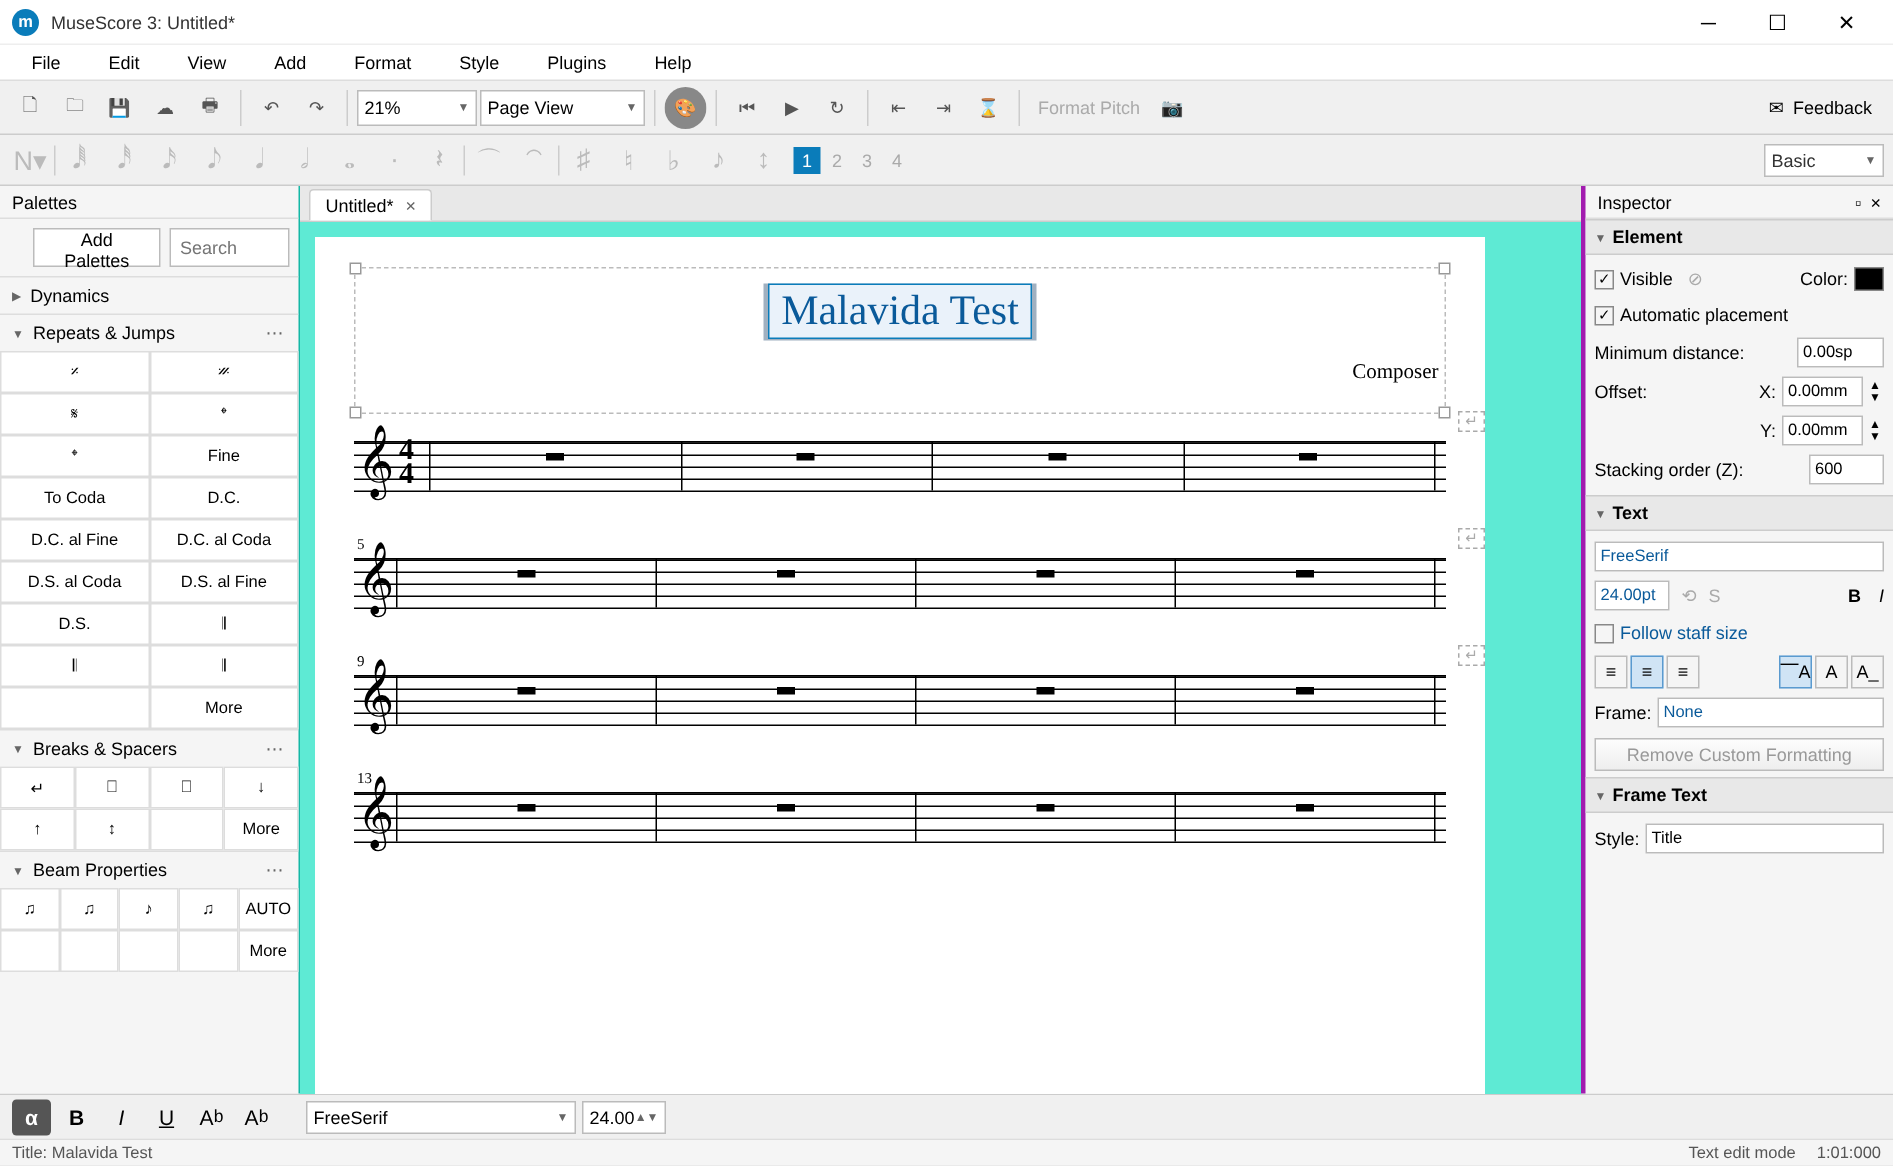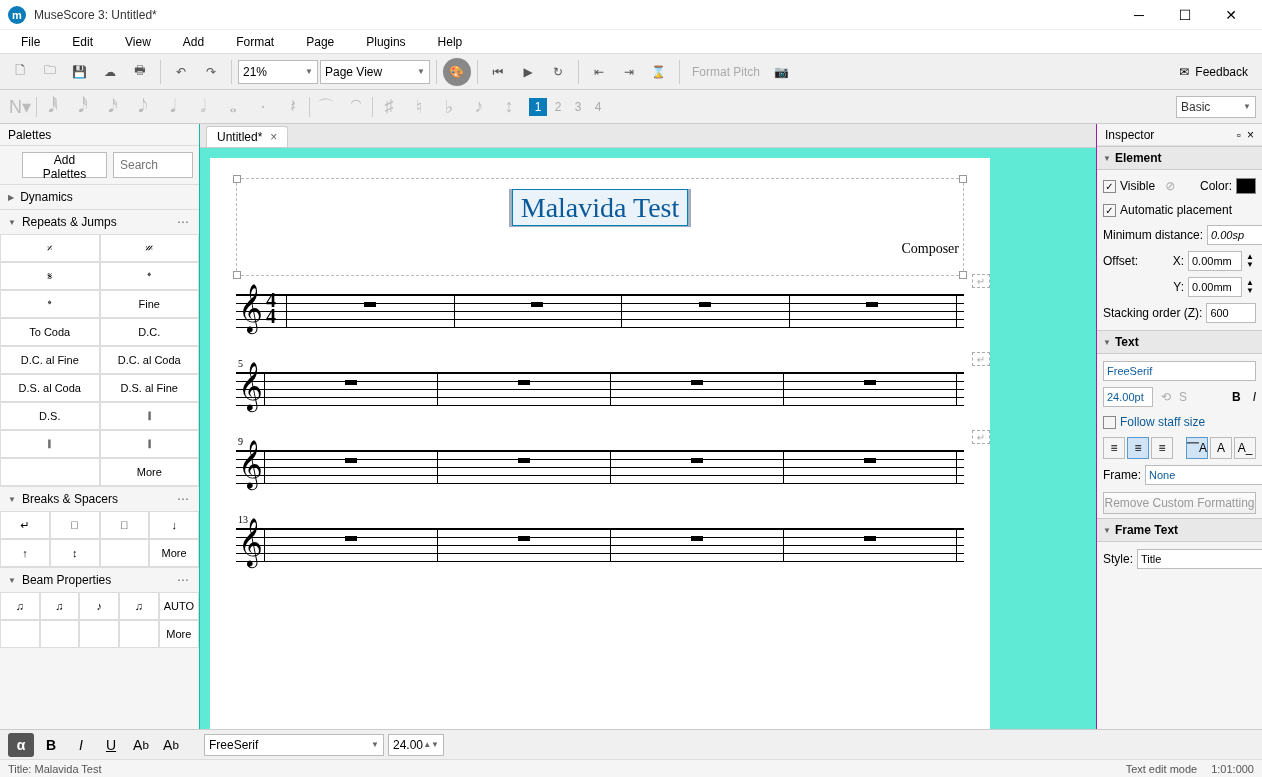--- a/index.html
+++ b/index.html
@@ -78,21 +78,21 @@
 .staff-lines::before, .staff-lines::after { content: ''; position: absolute; left: 0; right: 0; border-top: 1px solid #000; }
 .staff-lines div { position: absolute; left: 0; right: 0; border-top: 1px solid #000; }
 .staff-lines .l1 { top: 8px; } .staff-lines .l2 { top: 16px; } .staff-lines .l3 { top: 24px; } .staff-lines .l4 { top: 32px; }
 .clef { position: absolute; left: 2px; top: -10px; font-size: 42px; font-family: Georgia, serif; }
 .timesig { position: absolute; left: 30px; top: -2px; font-family: Georgia, serif; font-weight: bold; font-size: 20px; line-height: 16px; }
 .barline { position: absolute; top: 0; bottom: 0; width: 1px; background: #000; }
 .rest { position: absolute; width: 12px; height: 5px; background: #000; top: 8px; }
 .sys-break { position: absolute; right: -26px; top: -20px; width: 18px; height: 14px; border: 1px dashed #aaa; color: #aaa; font-size: 10px; display: flex; align-items: center; justify-content: center; }
 
 
-.right-panel { width: 166px; background: #f5f5f5; border-left: 1px solid #a21caf; font-size: 12px; overflow: hidden; }
+.right-panel { width: 208px; background: #f5f5f5; border-left: 3px solid #a21caf; font-size: 12px; overflow: hidden; }
 .right-panel .panel-header { display: flex; justify-content: space-between; }
 .r-section-hdr { background: #e8e8e8; padding: 4px 6px; font-weight: bold; border-top: 1px solid #ccc; border-bottom: 1px solid #ccc; display: flex; align-items: center; gap: 4px; }
 .r-body { padding: 4px 6px; }
 .r-row { display: flex; align-items: center; gap: 4px; padding: 3px 0; min-height: 24px; }
 .r-row label { flex-shrink: 0; }
 .r-input { border: 1px solid #bbb; background: #fff; height: 20px; padding: 0 3px; font-size: 11px; }
 .r-check { width: 13px; height: 13px; border: 1px solid #888; display: inline-flex; align-items: center; justify-content: center; font-size: 10px; }
 .r-btn-grp { display: flex; gap: 2px; }
 .r-btn-grp div { width: 22px; height: 22px; border: 1px solid #bbb; display: flex; align-items: center; justify-content: center; font-size: 12px; }
 .r-btn-grp div.active { background: #d0e4f5; border-color: #5a9acf; }
@@ -124,21 +124,21 @@
     <div>✕</div>
   </div>
 </div>
 
 <div class="menubar">
   <span><span>File</span></span>
   <span><span>Edit</span></span>
   <span><span>View</span></span>
   <span><span>Add</span></span>
   <span><span>Format</span></span>
-  <span><span>Page</span></span>
+  <span><span>Style</span></span>
   <span><span>Plugins</span></span>
   <span><span>Help</span></span>
 </div>
 
 <div class="toolbar">
   <div class="tb-btn">🗋</div>
   <div class="tb-btn">🗀</div>
   <div class="tb-btn" style="color:#000">💾</div>
   <div class="tb-btn">☁</div>
   <div class="tb-btn">🖶</div>
@@ -416,21 +416,21 @@
         <span style="margin-left:6px;color:#aaa">⊘</span>
         <label style="margin-left:auto">Color:</label>
         <div class="color-swatch"></div>
       </div>
       <div class="r-row">
         <span class="r-check">✓</span>
         <label>Automatic placement</label>
       </div>
       <div class="r-row">
         <label>Minimum distance:</label>
-        <input class="r-input" style="width: 58px; margin-left: auto; font-style: italic;" value="0.00sp">
+        <input class="r-input" style="width: 58px; margin-left: auto;" value="0.00sp">
       </div>
       <div class="r-row">
         <label>Offset:</label>
         <label style="margin-left:auto">X:</label>
         <input class="r-input" style="width: 54px;" value="0.00mm">
         <div style="width:10px;font-size:8px;line-height:8px">▲<br>▼</div>
       </div>
       <div class="r-row">
         <label style="margin-left:auto">Y:</label>
         <input class="r-input" style="width: 54px;" value="0.00mm">

